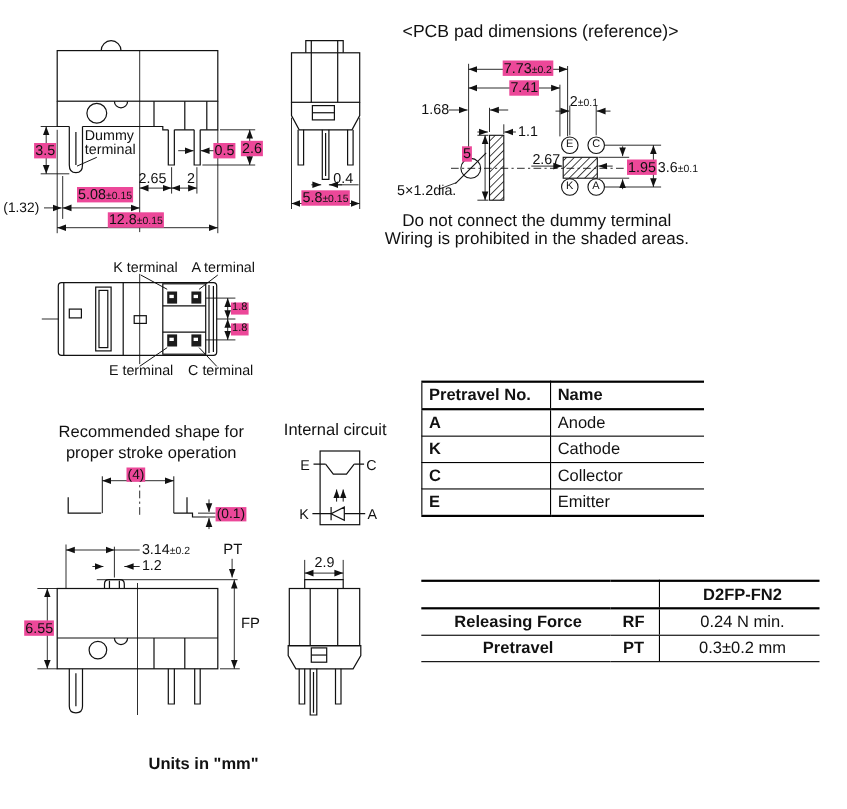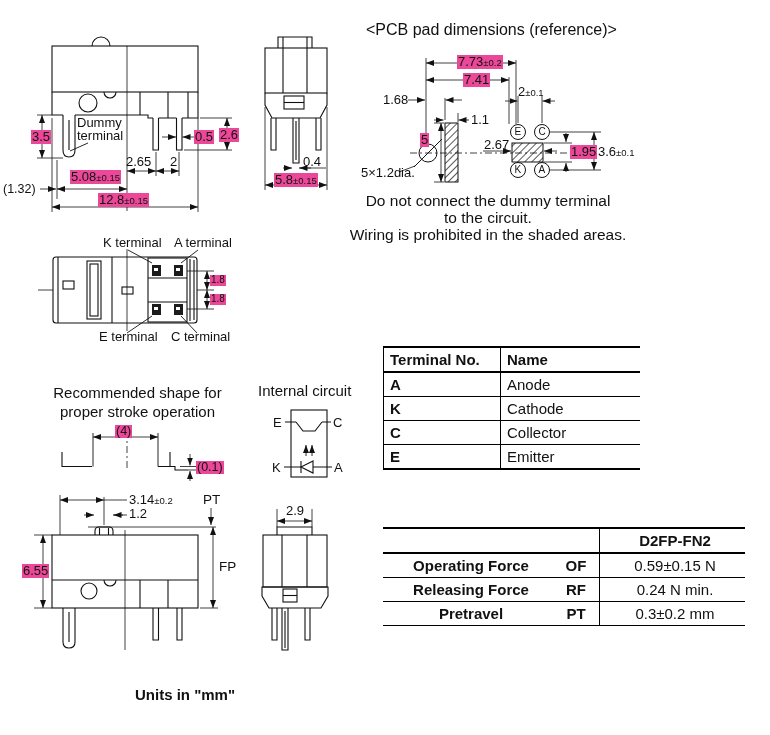--- a/index.html
+++ b/index.html
@@ -251,21 +251,20 @@
 <span class="t wbg" style="left:570px;top:145px;">1.95</span>
 <span class="t" style="left:598px;top:145px;"><span>3.6</span><span class="tol">±0.1</span></span>
 <span class="t" style="left:361px;top:166px;">5×1.2dia.</span>
 <span class="t f10" style="left:514.5px;top:127px;">E</span>
 <span class="t f10" style="left:538.5px;top:127px;">C</span>
 <span class="t f10" style="left:514.5px;top:165px;">K</span>
 <span class="t f10" style="left:538.5px;top:165px;">A</span>
 
 <div class="warning">
   <div>Do not connect the dummy terminal</div>
-  <div>to the circuit.</div>
   <div>Wiring is prohibited in the shaded areas.</div>
 </div>
 
 <span class="t" style="left:103px;top:236px;">K terminal</span>
 <span class="t" style="left:174px;top:236px;">A terminal</span>
 <span class="t" style="left:99px;top:330px;">E terminal</span>
 <span class="t" style="left:171px;top:330px;">C terminal</span>
 <span class="t f10 wbg" style="left:210px;top:275px;">1.8</span>
 <span class="t f10 wbg" style="left:210px;top:294px;">1.8</span>
 
@@ -285,21 +284,21 @@
 <span class="t" style="left:129px;top:493px;"><span>3.14</span><span class="tol">±0.2</span></span>
 <span class="t" style="left:129px;top:507px;">1.2</span>
 <span class="t f14" style="left:203px;top:493px;">PT</span>
 <span class="t f14" style="left:219px;top:560px;">FP</span>
 <span class="t wbg" style="left:22px;top:564px;">6.55</span>
 <span class="t" style="left:286px;top:504px;">2.9</span>
 
 <table class="tbl" id="terminal-table">
   <tbody>
         <tr class="hd">
-    <td class="c1 b">Terminal No.</td>
+    <td class="c1 b">Pretravel No.</td>
     <td class="b">Name</td>
   </tr>
   <tr>
     <td class="c1 b">A</td>
     <td>Anode</td>
   </tr>
   <tr>
     <td class="c1 b">K</td>
     <td>Cathode</td>
   </tr>
@@ -315,25 +314,20 @@
     </table>
 
 <table class="tbl" id="spec-table">
   <tbody>
         <tr class="hd">
     <td class="lab"></td>
     <td class="abbr"></td>
     <td class="val b">D2FP-FN2</td>
   </tr>
   <tr>
-    <td class="lab b">Operating Force</td>
-    <td class="abbr b">OF</td>
-    <td class="val">0.59±0.15 N</td>
-  </tr>
-  <tr>
     <td class="lab b">Releasing Force</td>
     <td class="abbr b">RF</td>
     <td class="val">0.24 N min.</td>
   </tr>
   <tr>
     <td class="lab b">Pretravel</td>
     <td class="abbr b">PT</td>
     <td class="val">0.3±0.2 mm</td>
   </tr>
 </tbody>

